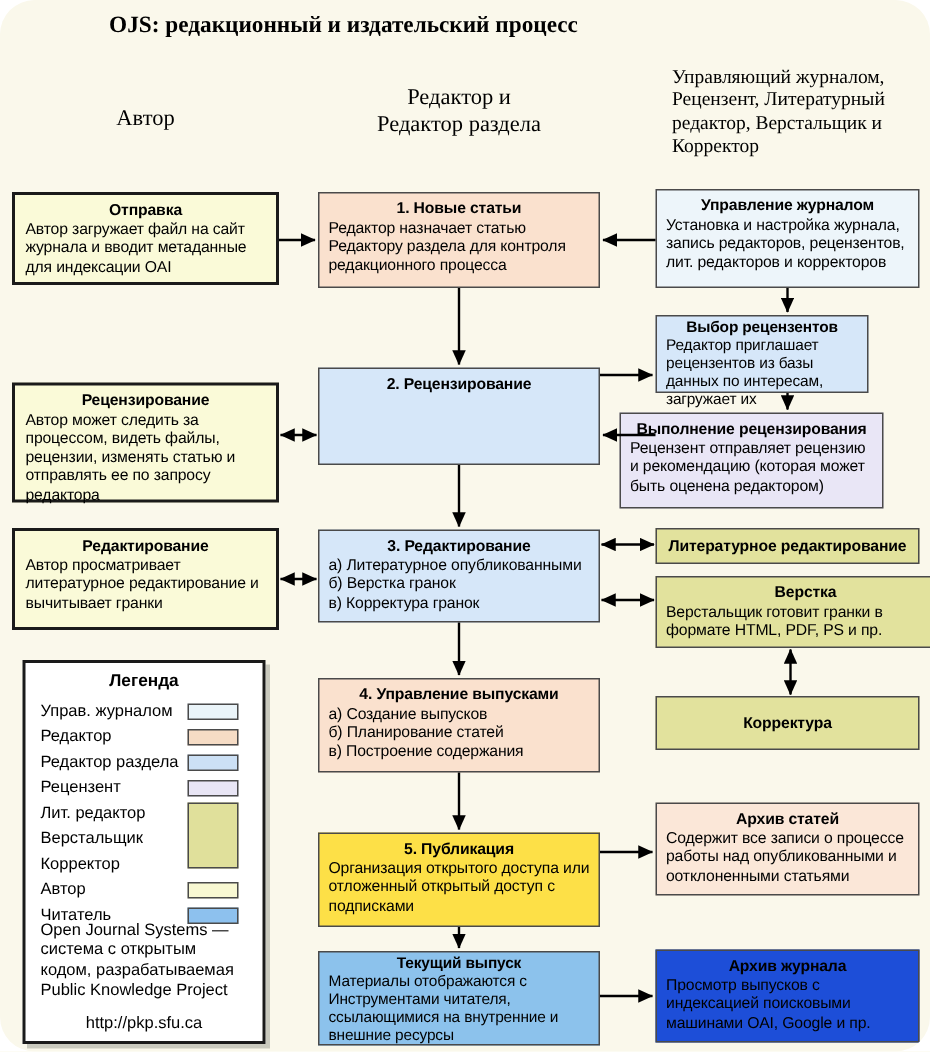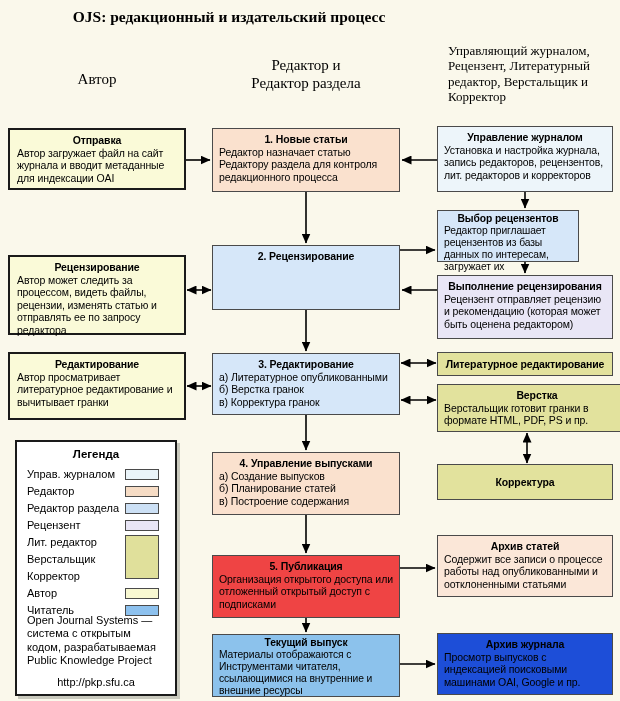--- a/index.html
+++ b/index.html
@@ -1,18 +1,18 @@
 <!DOCTYPE html>
 <html><head>
 <meta charset="utf-8">
 <style>
   html,body { margin:0; padding:0; }
   .canvas {
     position:relative; width:620px; height:701px;
-    font-family:"Liberation Sans", sans-serif; color:#000; overflow:hidden;
+    font-family:"Liberation Sans", sans-serif; color:#000; overflow:hidden;border-radius:23px;
   }
   .title {
     position:absolute; left:0; top:8px; width:458px; text-align:center;
     font-family:"Liberation Serif", serif; font-weight:bold; font-size:15.5px;
   }
   .col-header {
     position:absolute; font-family:"Liberation Serif", serif; font-size:15px;
     line-height:1.2; white-space:pre-line;
   }
   .author-h  { left:8px;   top:70px;  width:178px; text-align:center; }
@@ -85,38 +85,38 @@
     <div class="box-body">а) Литературное опубликованными
 б) Верстка гранок
 в) Корректура гранок</div>
   </div>
   <div class="box" style="left: 212px; top: 452px; width: 188px; height: 63px; background-color: rgb(250, 225, 206);">
     <div class="box-title">4. Управление выпусками</div>
     <div class="box-body">а) Создание выпусков
 б) Планирование статей
 в) Построение содержания</div>
   </div>
-  <div class="box" style="left: 212px; top: 555px; width: 188px; height: 63px; background-color: #ef4444;">
+  <div class="box" style="left: 212px; top: 555px; width: 188px; height: 63px; background-color: #fde047;">
     <div class="box-title">5. Публикация</div>
     <div class="box-body">Организация открытого доступа или отложенный открытый доступ с подписками</div>
   </div>
   <div class="box tight" style="left: 212px; top: 634px; width: 188px; height: 63px; border-width: 1.5px; background-color: rgb(140, 194, 236);">
     <div class="box-title">Текущий выпуск</div>
     <div class="box-body">Материалы отображаются с Инструментами читателя, ссылающимися на внутренние и внешние ресурсы</div>
   </div>
 
   <div class="box" style="left: 437px; top: 126px; width: 176px; height: 66px; background-color: rgb(237, 245, 250);">
     <div class="box-title">Управление журналом</div>
     <div class="box-body">Установка и настройка журнала, запись редакторов, рецензентов, лит. редакторов и корректоров</div>
   </div>
   <div class="box tight" style="left: 437px; top: 210px; width: 142px; height: 52px; background-color: rgb(214, 231, 249);">
     <div class="box-title">Выбор рецензентов</div>
     <div class="box-body">Редактор приглашает рецензентов из базы данных по интересам, загружает их</div>
   </div>
-  <div class="box" style="left: 437px; top: 275px; width: 176px; height: 64px; background-color: rgb(233, 230, 246);">
+  <div class="box" style="left: 413px; top: 275px; width: 176px; height: 64px; background-color: rgb(233, 230, 246);">
     <div class="box-title">Выполнение рецензирования</div>
     <div class="box-body">Рецензент отправляет рецензию и рекомендацию (которая может быть оценена редактором)</div>
   </div>
   <div class="box single" style="left: 437px; top: 352px; width: 176px; height: 24px; background-color: rgb(226, 226, 157);">
     <div class="box-title">Литературное редактирование</div>
   </div>
   <div class="box" style="left: 437px; top: 384px; width: 200px; height: 48px; background-color: rgb(226, 226, 157);">
     <div class="box-title">Верстка</div>
     <div class="box-body">Верстальщик готовит гранки в формате HTML, PDF, PS и пр.</div>
   </div>

